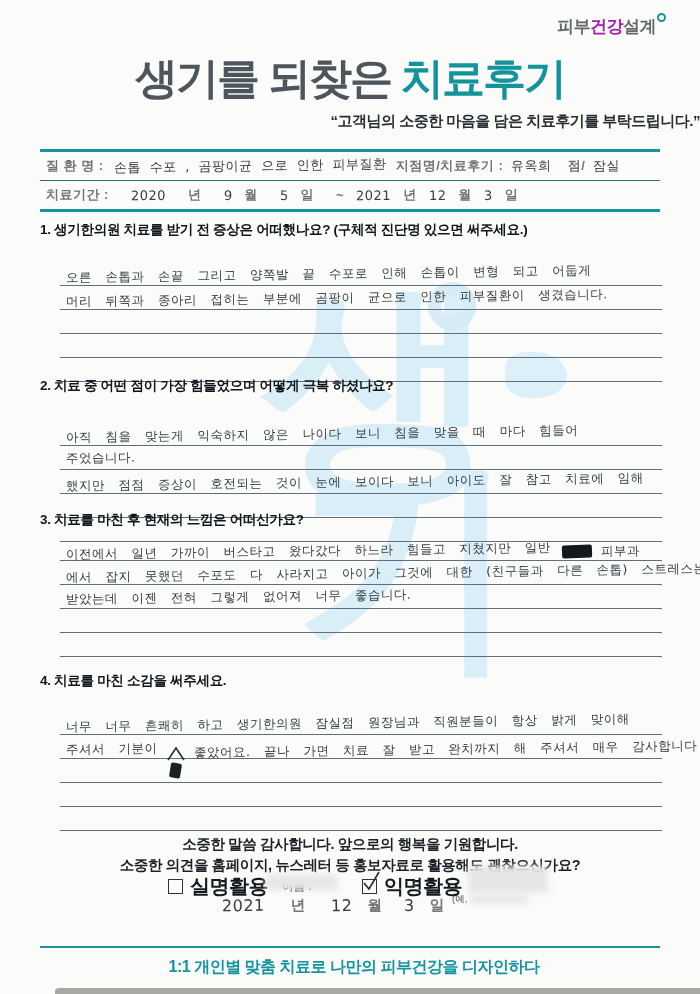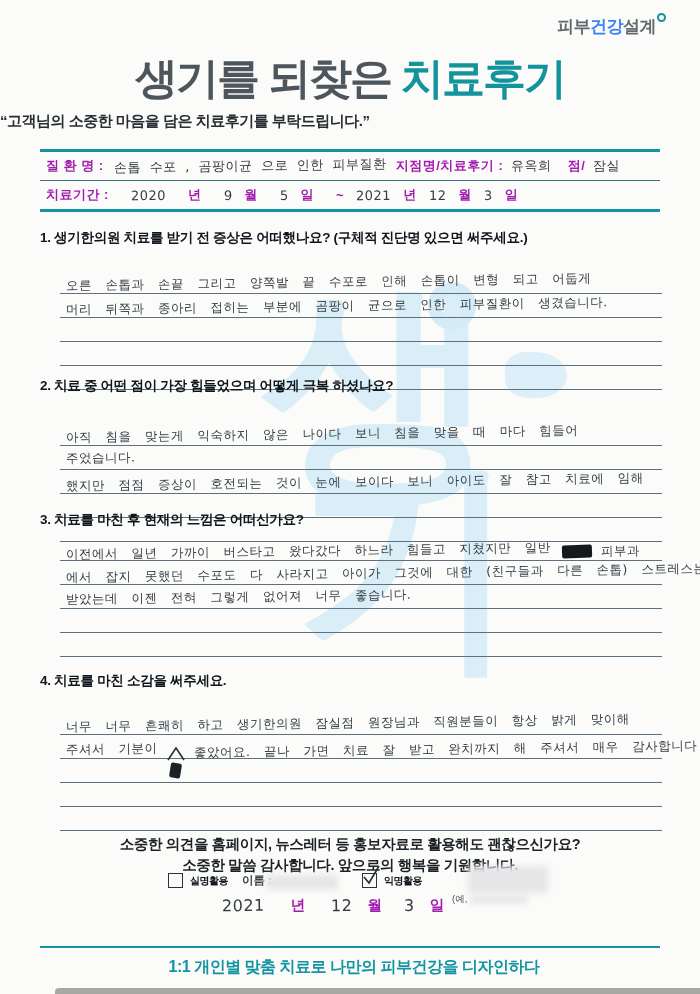--- a/index.html
+++ b/index.html
@@ -16,44 +16,44 @@
             font-weight:bold; color:#daeef8;}
   .wm-char2{position:absolute; left:295px; top:452px; font-size:224px; line-height:1;
             font-weight:bold; color:#daeef8;}
   .wm-ring{position:absolute; left:428px; top:282px; width:22px; height:22px;
            border:13px solid #d5ecf7; border-radius:50%;}
   .wm-blob{position:absolute; left:505px; top:352px; width:62px; height:46px;
            background:#ddeff8; border-radius:40% 60% 55% 45%;}
 
   
   .logo{top:15px; right:34px; font-size:17px; font-weight:bold; color:#62696e; letter-spacing:-0.5px;}
-  .logo .accent{color:#3b82f6;}
+  .logo .accent{color:#a21caf;}
   .logo .ring{display:inline-block; width:5px; height:5px; border:2px solid #13939c;
               border-radius:50%; vertical-align:top; margin-left:1px; margin-top:-2px;}
   .title{top:50px; left:0; width:100%; text-align:center; margin:0;
          font-size:43px; font-weight:bold; letter-spacing:-2px; color:#4d565c;}
   .title .accent{color:#13939c;}
-  .subtitle{top:112px; left:0; width:100%; text-align:left;
+  .subtitle{top:112px; left:0; width:100%; text-align:right;
             font-size:15px; font-weight:bold; color:#272d33; letter-spacing:-0.5px;}
 
   
   .info{left:40px; top:149px; width:620px;
         border-top:3px solid #1494a0; border-bottom:3px solid #1494a0;}
   .info-row{display:flex; align-items:center; height:28px; font-size:13px; padding:0 6px;}
   .info-row + .info-row{border-top:1.5px solid #35707f;}
-  .plabel{font-weight:bold; color:#a21caf; letter-spacing:0.5px; white-space:nowrap;}
+  .plabel{font-weight:bold; color:#737373; letter-spacing:0.5px; white-space:nowrap;}
   .hand{display:inline-block; font-family:"DejaVu Sans", sans-serif; color:#353c44;
         transform:rotate(-0.8deg); letter-spacing:0.5px; white-space:nowrap;}
   .disease-value{width:282px; margin-left:10px; word-spacing:4px;}
   .info .sm{margin-left:8px;}
   .g1{margin-left:16px;} .g2{margin-left:22px;} .g3{margin-left:12px;}
 
   
   .q{left:40px; width:622px;}
-  .q1{top:229px;} .q2{top:377px;} .q3{top:511px;} .q4{top:672px;}
+  .q1{top:221px;} .q2{top:377px;} .q3{top:511px;} .q4{top:672px;}
   .q-title{font-size:13.5px; font-weight:bold; color:#0f151b; letter-spacing:-0.3px;}
   .lines{margin-left:20px;}
   .q1 .lines{margin-top:23px;} .q2 .lines{margin-top:27px;}
   .q3 .lines{margin-top:8px;}  .q4 .lines{margin-top:21px;}
   .ans-line{position:relative; height:23px; border-bottom:1px solid #5d7080;}
   .ans-line .hand{position:absolute; bottom:2px; left:6px;
                   font-size:12.5px; word-spacing:9px;}
   .ans-line.compose{display:flex; align-items:flex-end; padding-left:6px;}
   .ans-line.compose .hand{position:static; margin-right:9px;}
   .strike-blob{display:inline-block; width:30px; height:13px; margin:0 9px 2px 2px;
@@ -64,21 +64,21 @@
                background:#1c2126; border-radius:2px; transform:rotate(9deg);}
 
   
   .thanks{top:834px; left:0; width:100%; text-align:center;
           font-size:14.5px; font-weight:bold; color:#1b2127; line-height:21px; letter-spacing:-0.4px;}
   .consent-real{left:168px; top:873px; display:flex; align-items:center;}
   .consent-anon{left:362px; top:873px; display:flex; align-items:center;}
   .cbox{width:13px; height:13px; border:1.5px solid #2c3237; background:transparent;
         display:inline-block; position:relative;}
   .cbox .check-svg{position:absolute; left:-3px; top:-11px;}
-  .consent-label{font-size:10px; font-weight:bold; color:#14191e; margin-left:7px; letter-spacing:-0.5px;}
+  .consent-label{font-size:20px; font-weight:bold; color:#14191e; margin-left:7px; letter-spacing:-0.5px;}
   .name-label{font-size:11.5px; font-weight:bold; color:#3a4045; margin-left:14px;}
   .redact{background:#e6e6e8; filter:blur(3px); border-radius:2px;}
   .redact-1{left:266px; top:875px; width:72px; height:15px;}
   .redact-2{left:468px; top:866px; width:80px; height:27px;}
   .example-note{left:452px; top:893px; font-size:9.5px; color:#4a5055; display:flex; align-items:center;}
   .redact-3{display:inline-block; width:58px; height:9px; margin-left:3px;}
   .date-row{left:222px; top:896px; display:flex; align-items:flex-end; font-size:14.5px;}
   .date-row .hand{font-size:16px; word-spacing:2px;}
   .date-row .plabel{letter-spacing:0;}
   .mlA{margin-left:26px;} .mlB{margin-left:15px;} .mlC{margin-left:22px;}
@@ -225,22 +225,22 @@
       <div class="ans-line">
           <span class="hand"></span>
         </div>
       <div class="ans-line">
           <span class="hand"></span>
         </div>
     </div>
   </section>
 
   <div class="thanks">
+    <div>소중한 말씀 감사합니다. 앞으로의 행복을 기원합니다.</div>
     <div>소중한 의견을 홈페이지, 뉴스레터 등 홍보자료로 활용해도 괜찮으신가요?</div>
-    <div>소중한 말씀 감사합니다. 앞으로의 행복을 기원합니다.</div>
   </div>
 
   <div class="consent-real">
     <span class="cbox"></span>
     <span class="consent-label">실명활용</span>
     <span class="name-label">이름 :</span>
   </div>
   <div class="redact redact-1"></div>
 
   <div class="consent-anon">

